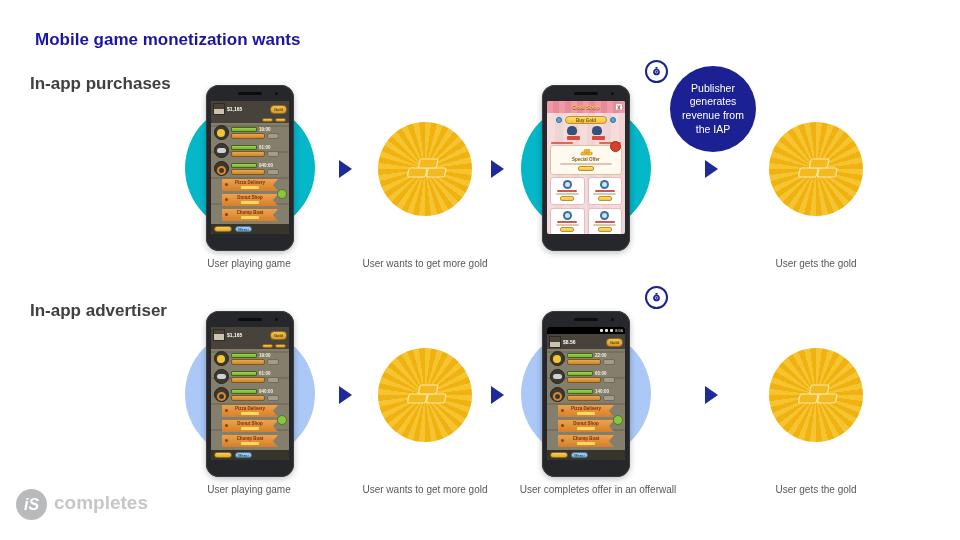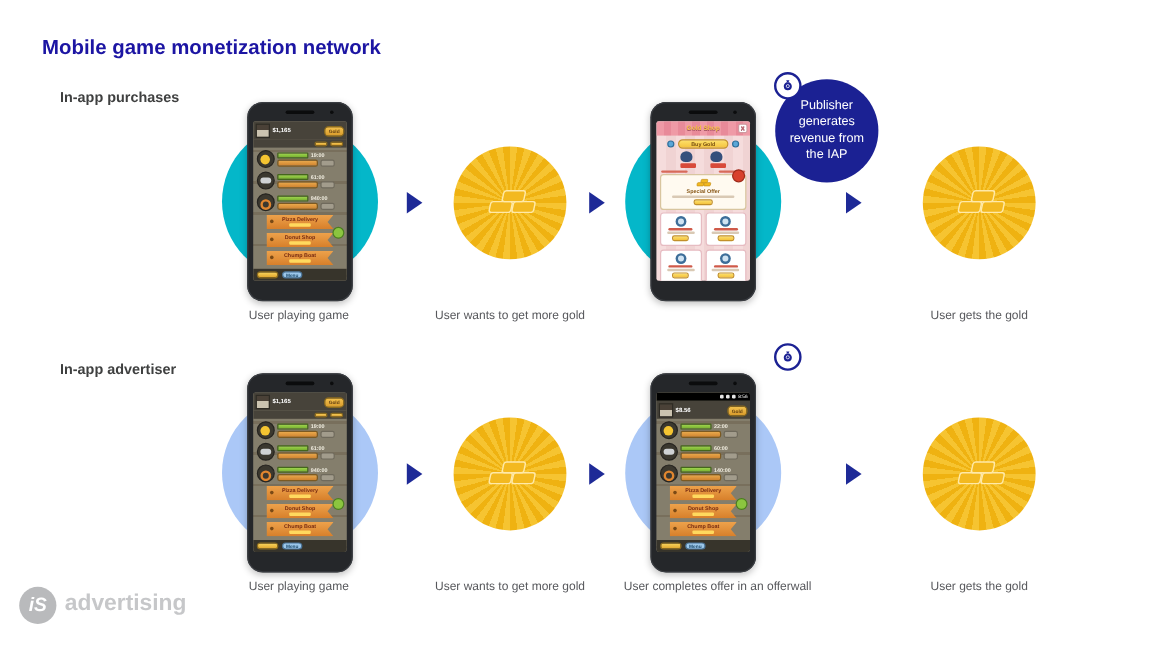--- a/index.html
+++ b/index.html
@@ -1,21 +1,21 @@
 <!DOCTYPE html>
 <html><head>
 <meta charset="utf-8">
 <style>
   html,body{margin:0;padding:0;background:#e8e8e8;}
   .slide{position:relative;width:960px;height:540px;background:#ffffff;overflow:hidden;
          font-family:"Liberation Sans",sans-serif;}
 
   
   .title{position:absolute;left:35px;top:30px;font-size:17px;font-weight:bold;color:#1c15a3;}
-  .row-label{position:absolute;left:50px;font-size:12px;font-weight:bold;color:#3f4040;}
+  .row-label{position:absolute;left:30px;font-size:17px;font-weight:bold;color:#3f4040;}
 
   
   .circle{position:absolute;width:130px;height:130px;border-radius:50%;}
   .circle.teal{background:#04b7c9;}
   .circle.blue{background:#abc8f7;}
 
   
   .gold-disc{position:absolute;width:94px;height:94px;border-radius:50%;
     background:repeating-conic-gradient(#f6c431 0deg 7.5deg,#efb211 7.5deg 15deg);
     display:flex;align-items:center;justify-content:center;}
@@ -116,21 +116,21 @@
   
   .logo-circle{position:absolute;left:16px;top:489px;width:31px;height:31px;border-radius:50%;background:#b9babc;
     display:flex;align-items:center;justify-content:center;color:#fff;font-weight:bold;font-style:italic;font-size:16px;}
   .logo-text{position:absolute;left:54px;top:492px;font-size:19px;font-weight:bold;color:#c6c7c9;}
 </style>
 </head>
 <body>
 
 <div class="slide">
 
-  <div class="title">Mobile game monetization network</div>
+  <div class="title">Mobile game monetization wants</div>
 
   <div class="row-label" style="top:74px;">In-app purchases</div>
 
   <div class="circle teal" style="left:185px;top:103px;"></div>
   <div class="phone" style="left:206px;top:85px;">
     <div class="speaker"></div>
     <div class="cam-dot"></div>
     <div class="screen game">
       <div class="g-head">
         <div class="avatar"></div>
@@ -268,21 +268,21 @@
         <div class="pack">
             <div class="clock"></div>
             <div class="tline red"></div>
             <div class="tline"></div>
             <div class="pack-btn"></div>
           </div>
       </div>
     </div>
   </div>
 
-  <div class="badge" style="left:646px;top:66px;">
+  <div class="badge" style="left:670px;top:66px;">
     <span>Publisher generates revenue from the IAP</span>
   </div>
   <div class="badge-icon" style="left:645px;top:60px;">
     <svg width="13" height="13" viewBox="0 0 24 24">
       <path d="M9.5 3.5h5l-1.5 3h-2z" fill="#1b2193"></path>
       <path d="M10 6.5h4c2.6 1.6 4.2 3.6 4.2 6.2a6.2 6.2 0 0 1-12.4 0C5.8 10.1 7.4 8.1 10 6.5z" fill="#1b2193"></path>
       <circle cx="12" cy="12.5" r="2.4" fill="none" stroke="#fff" stroke-width="1.2"></circle>
     </svg>
   </div>
 
@@ -467,15 +467,15 @@
       </g>
     </svg>
   </div>
 
   <div class="caption" style="left:149px;top:484px;">User playing game</div>
   <div class="caption" style="left:325px;top:484px;">User wants to get more gold</div>
   <div class="caption" style="left:486px;top:484px;margin-left:12px;">User completes offer in an offerwall</div>
   <div class="caption" style="left:716px;top:484px;">User gets the gold</div>
 
   <div class="logo-circle">iS</div>
-  <div class="logo-text">advertising</div>
+  <div class="logo-text">completes</div>
 
 </div>
 
 </body></html>

